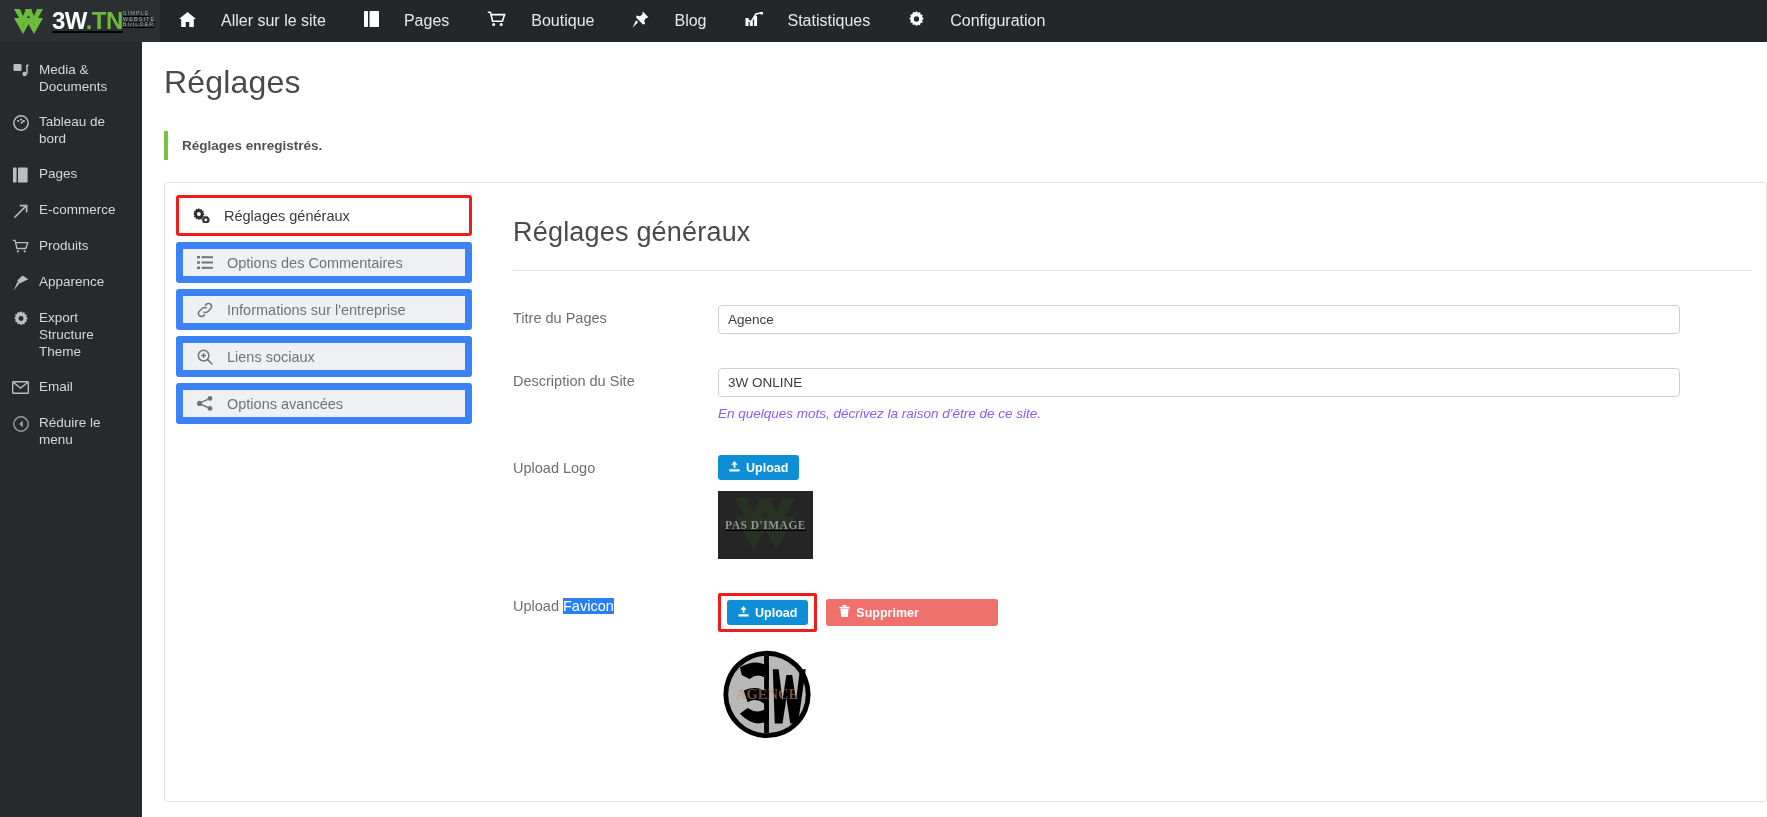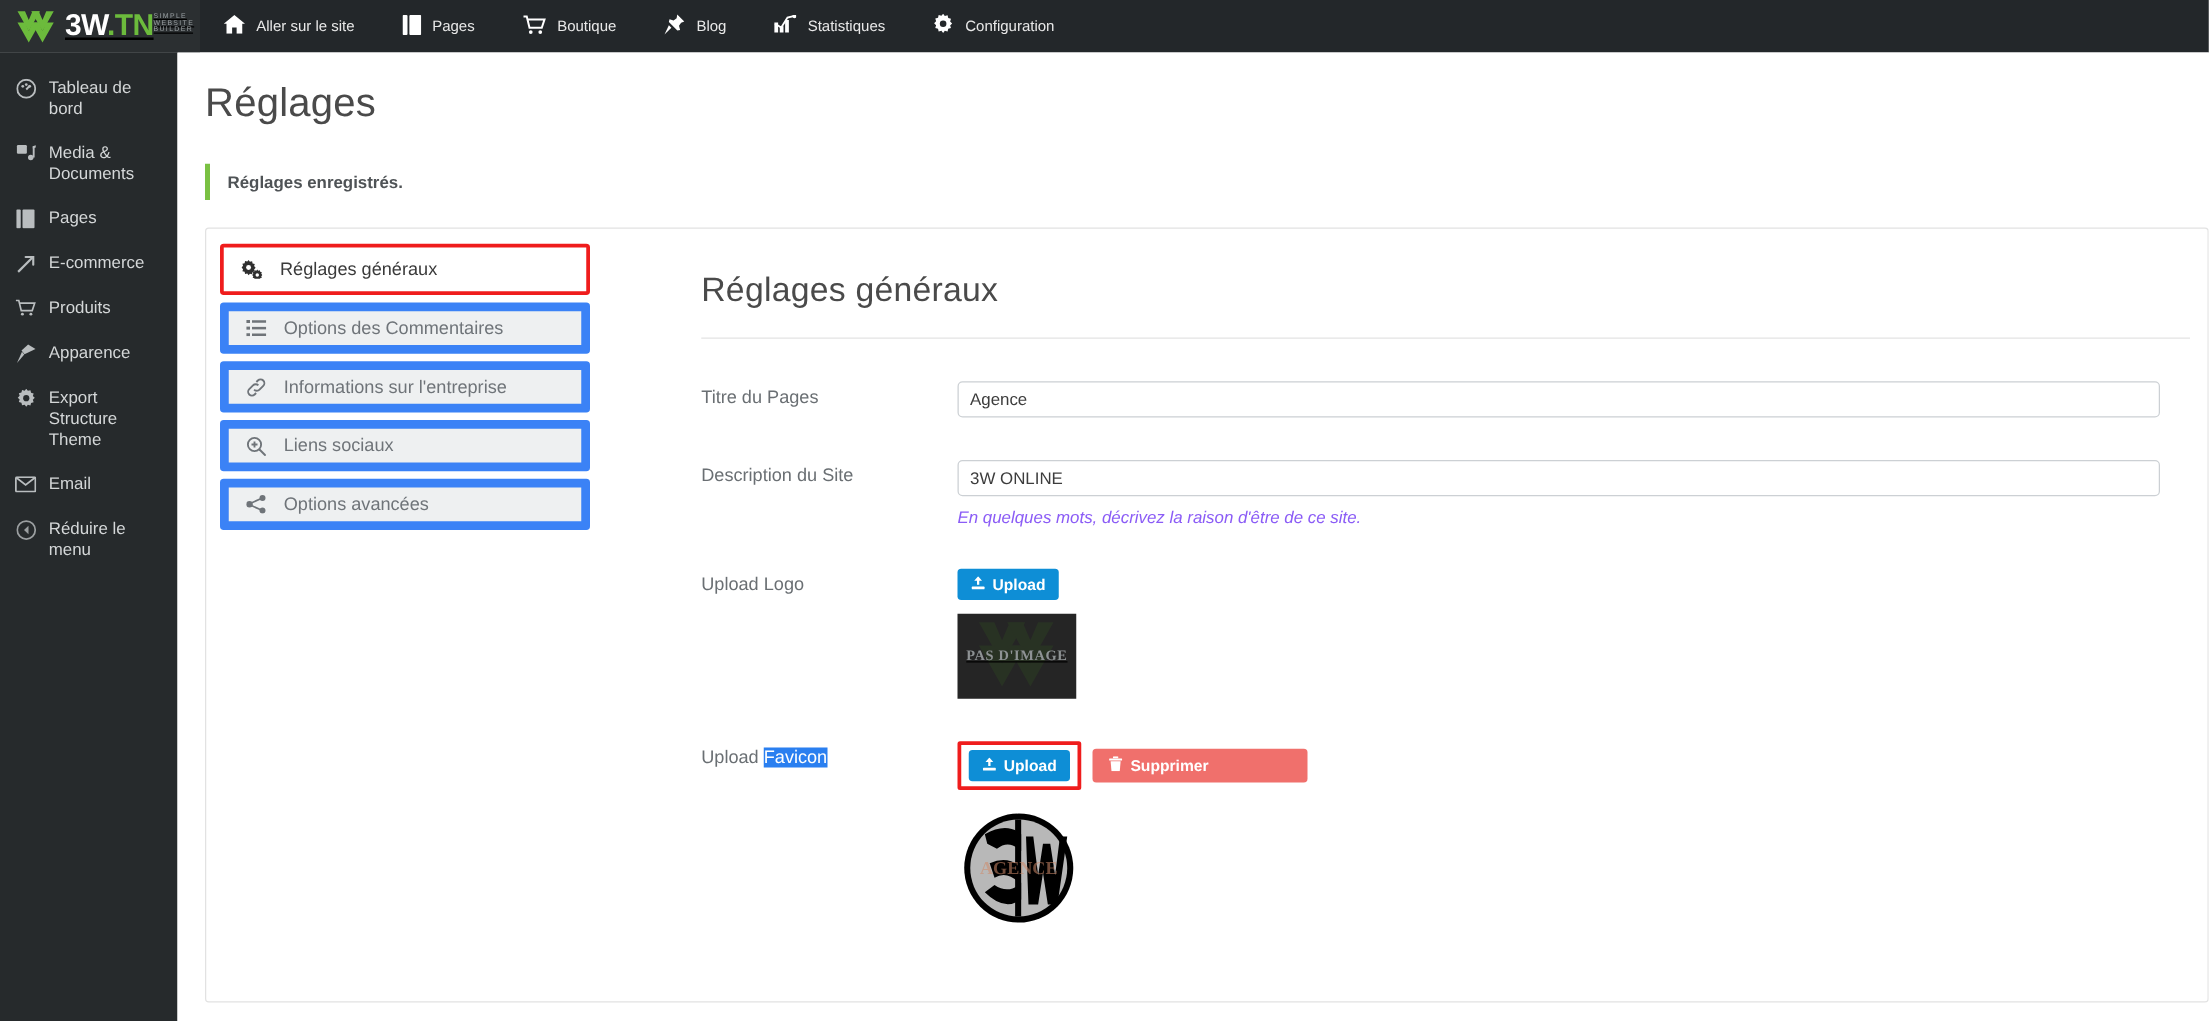--- a/index.html
+++ b/index.html
@@ -30,23 +30,23 @@
     font-size: 24px; font-weight: bold; color: #ffffff;
     letter-spacing: -0.5px;
   }
   .brand-title .tn { color: #6cbb3c; }
   .brand-sub {
     font-size: 5.5px; color: #9aa0a3; letter-spacing: 1.1px;
     margin-top: 2px;
   }
   .topnav { display:flex; align-items:center; height:42px; }
   .topnav-item {
-    display:flex; align-items:center; gap:9px;
+    display:flex; align-items:center; gap:25px;
     height: 42px; padding: 0 19px;
-    color: #e8e8e8; font-size: 12px;
+    color: #e8e8e8; font-size: 16px;
     cursor: pointer; white-space: nowrap;
   }
   .topnav-item svg { flex: 0 0 auto; }
 
   
   .sidebar {
     position: absolute; top: 42px; left: 0;
     width: 142px; height: 775px;
     background: #262a2c;
     padding-top: 10px;
@@ -83,21 +83,20 @@
     font-size: 13.5px; font-weight: bold; color: #4f5356;
   }
 
   .panel {
     margin: 22px 0 0 22px;
     border: 1px solid #e2e2e2;
     border-radius: 3px;
     min-height: 620px;
     position: relative;
     display: flex;
-    gap: 48px;
   }
 
   
   .tablist { width: 318px; flex: 0 0 318px; padding: 12px 11px 0 11px; }
   .tab-item {
     display: flex; align-items: center; gap: 14px;
     height: 41px; padding: 0 14px;
     background: #eef0f1;
     border: 7px solid #3b82f6;
     border-radius: 3px;
@@ -279,40 +278,40 @@
     </div>
 
   </nav>
 </div>
 
 <aside class="sidebar">
 
   <div class="side-item">
     <span class="side-icon">
       <svg width="16" height="16" viewBox="0 0 16 16" fill="#b9bdbf">
+        <rect x="0.5" y="1" width="8" height="7" rx="1"></rect>
+        <circle cx="11.6" cy="11" r="2.2"></circle>
+        <rect x="13.2" y="2" width="1.5" height="9"></rect>
+        <path d="M13.2 2 L15.6 1.2 L15.6 3 L13.2 3.8 Z"></path>
+      </svg>
+    </span>
+    <span class="side-label">Media &amp; Documents</span>
+  </div>
+
+  <div class="side-item">
+    <span class="side-icon">
+      <svg width="16" height="16" viewBox="0 0 16 16" fill="#b9bdbf">
         <circle cx="8" cy="8" r="7.2" fill="none" stroke="#b9bdbf" stroke-width="1.5"></circle>
         <circle cx="5.2" cy="6" r="1.1"></circle>
           <circle cx="8" cy="4.6" r="1.1"></circle>
           <circle cx="10.8" cy="6" r="1.1"></circle>
         <path d="M8 8.6 L11 5.4" stroke="#b9bdbf" stroke-width="1.5" fill="none"></path>
       </svg>
     </span>
     <span class="side-label">Tableau de bord</span>
-  </div>
-
-  <div class="side-item">
-    <span class="side-icon">
-      <svg width="16" height="16" viewBox="0 0 16 16" fill="#b9bdbf">
-        <rect x="0.5" y="1" width="8" height="7" rx="1"></rect>
-        <circle cx="11.6" cy="11" r="2.2"></circle>
-        <rect x="13.2" y="2" width="1.5" height="9"></rect>
-        <path d="M13.2 2 L15.6 1.2 L15.6 3 L13.2 3.8 Z"></path>
-      </svg>
-    </span>
-    <span class="side-label">Media &amp; Documents</span>
   </div>
 
   <div class="side-item">
     <span class="side-icon">
       <svg width="15" height="16" viewBox="0 0 15 16" fill="#b9bdbf">
         <rect x="0" y="0.5" width="3.6" height="15" rx="0.8"></rect>
         <rect x="5" y="0.5" width="9.6" height="15" rx="0.8"></rect>
       </svg>
     </span>
     <span class="side-label">Pages</span>

